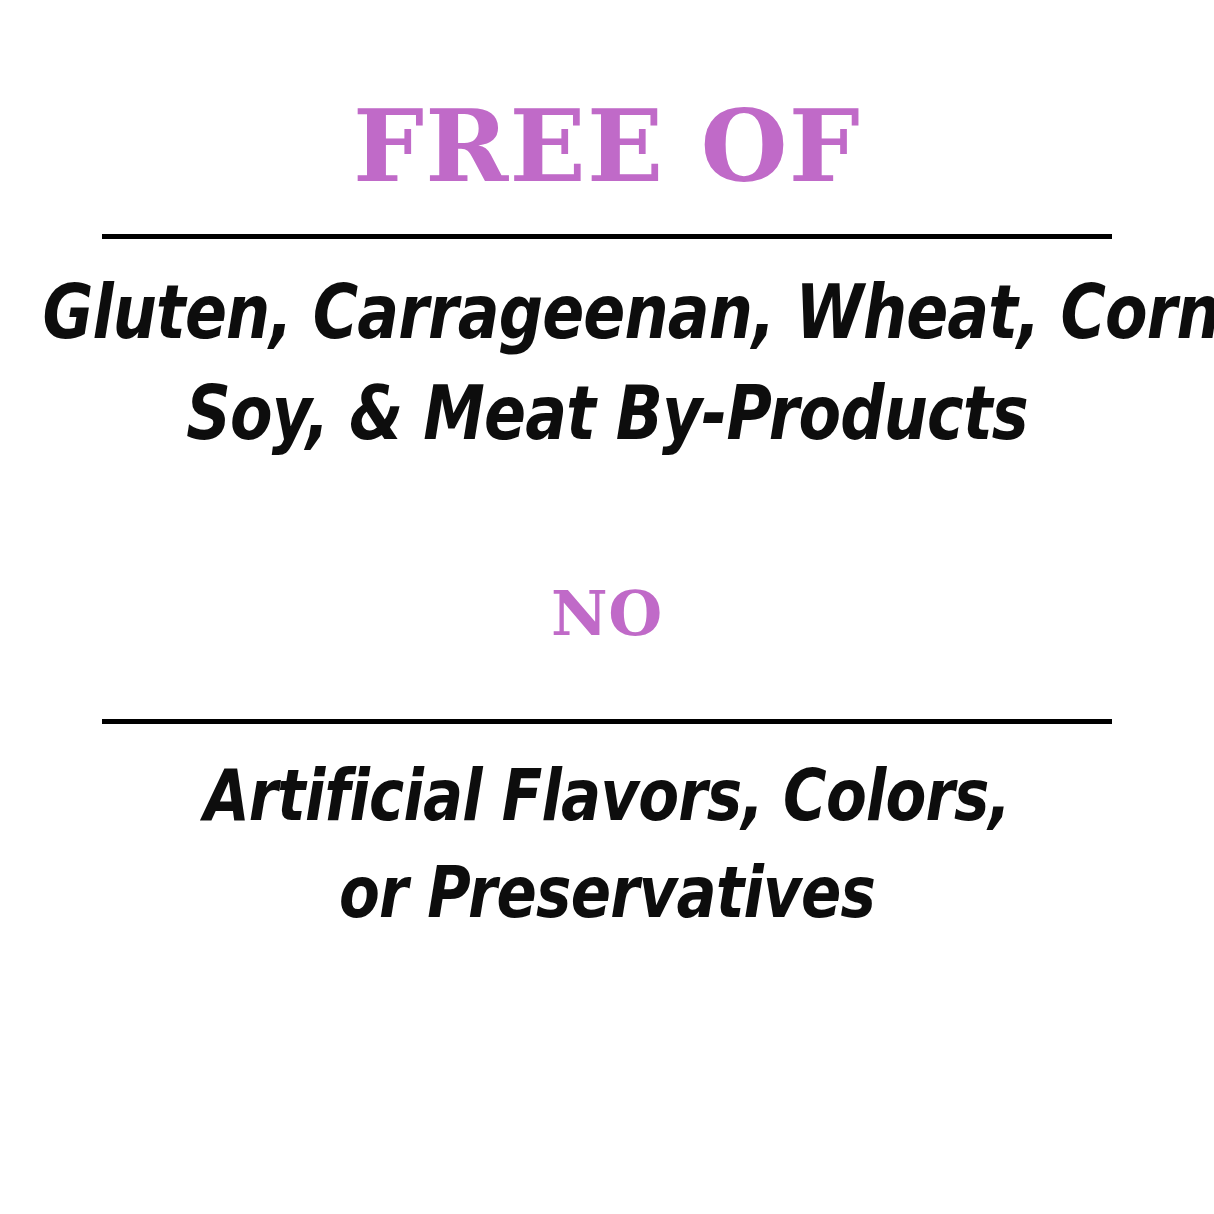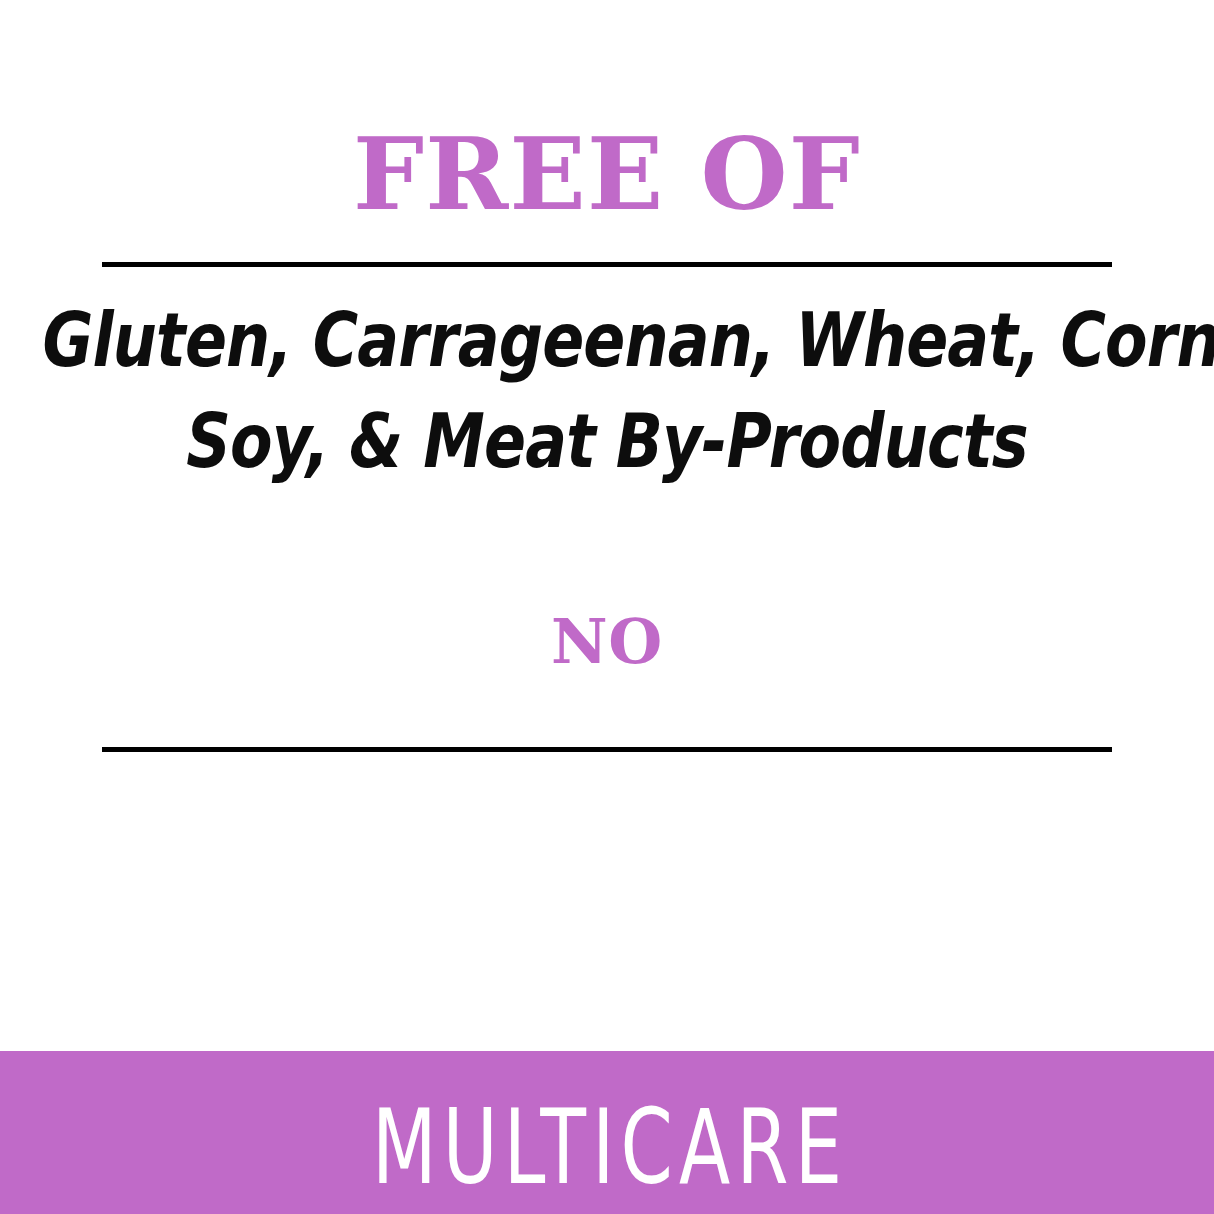--- a/index.html
+++ b/index.html
@@ -14,21 +14,20 @@
     font-family: "Liberation Sans", sans-serif;
     overflow: hidden;
   }
 
   #panel {
     position: relative;
     width: 1214px;
     height: 854px;
     background: #ffffff;
     box-sizing: border-box;
-    margin-top: 28px;
   }
 
   
   .content {
     position: absolute;
     left: 0;
     top: 0;
     width: 1214px;
     height: 1023px;
   }
@@ -137,20 +136,21 @@
 
     <div class="script-block" id="free-of-list">
       <span class="script-line">Gluten, Carrageenan, Wheat, Corn,</span>
       <span class="script-line">Soy, &amp; Meat By-Products</span>
     </div>
 
     <div class="heading" id="heading-no">NO</div>
 
     <div class="rule" id="rule-bottom"></div>
 
+    <div class="script-block" id="no-list">
+      <span class="script-line">Artificial Flavors, Colors,</span>
+      <span class="script-line">or Preservatives</span>
+    </div>
 
   </div>
 
-  <div id="brand-banner">
-    <div id="brand-wordmark">MULTICARE</div>
-  </div>
 
 </div>
 
 </body></html>

